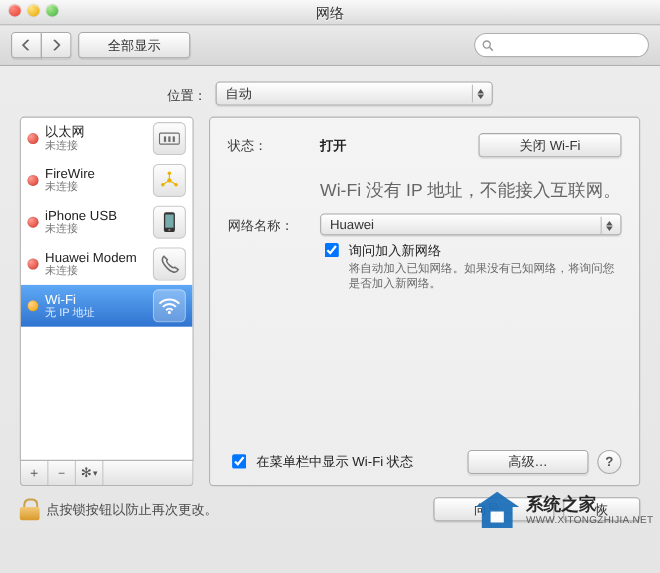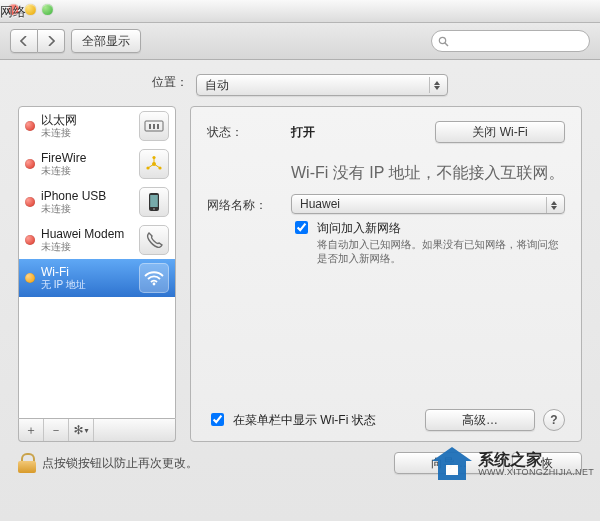--- a/index.html
+++ b/index.html
@@ -4,39 +4,39 @@
 <style>
   html,body{margin:0;padding:0;font-family:"Lucida Grande","Helvetica Neue",Arial,sans-serif;font-size:12px;color:#222;background:#fff}
   .win{width:600px;height:521px;background:linear-gradient(#ededed,#e5e5e5);position:relative;box-sizing:border-box}
   
   .titlebar{height:22px;background:linear-gradient(#f9f9f9,#dcdcdc);border-bottom:1px solid #b5b5b5;position:relative}
   .traffic{position:absolute;left:8px;top:4px;display:flex;gap:6px}
   .traffic span{width:11px;height:11px;border-radius:50%;display:block;box-shadow:inset 0 1px 1px rgba(255,255,255,.5),0 0 1px rgba(0,0,0,.4)}
   .tl-close{background:radial-gradient(circle at 30% 30%,#ff8a80,#e33e32)}
   .tl-min{background:radial-gradient(circle at 30% 30%,#ffe27a,#e8a600)}
   .tl-zoom{background:radial-gradient(circle at 30% 30%,#a8e88e,#3fb33f)}
-  .title{position:absolute;width:100%;text-align:left;top:3px;font-size:13px;color:#333;text-shadow:0 1px 0 #fff}
+  .title{position:absolute;width:100%;text-align:center;top:3px;font-size:13px;color:#333;text-shadow:0 1px 0 #fff}
   
   .toolbar{height:36px;background:linear-gradient(#eaeaea,#d7d7d7);border-bottom:1px solid #b0b0b0;display:flex;align-items:center;padding:0 10px;gap:6px}
   .btn, .select, .push{
     background:linear-gradient(#ffffff,#e4e4e4);
     border:1px solid #a9a9a9;border-radius:4px;
     box-shadow:0 1px 0 rgba(255,255,255,.6) inset,0 1px 1px rgba(0,0,0,.08);
     font-size:12px;color:#333;display:inline-flex;align-items:center;justify-content:center;
   }
   .segbtn{width:26px;height:22px}
   .seg{display:flex}
   .seg .segbtn:first-child{border-radius:4px 0 0 4px}
   .seg .segbtn:last-child{border-radius:0 4px 4px 0;border-left:none}
-  .showall{height:22px;padding:0 10px}
+  .showall{height:22px;padding:0 26px}
   .search{flex:1;display:flex;justify-content:flex-end}
   .searchbox{width:145px;height:20px;border:1px solid #b0b0b0;border-radius:11px;background:#fff;display:flex;align-items:center;padding:0 6px;color:#888;gap:4px}
   .searchbox svg{flex:none}
   
-  .locrow{display:flex;align-items:flex-start;justify-content:center;gap:8px;padding:14px 0 10px}
+  .locrow{display:flex;align-items:flex-end;justify-content:center;gap:8px;padding:14px 0 10px}
   .label{color:#3c3c3c}
   .select{height:20px;padding:0 22px 0 8px;position:relative;min-width:200px;justify-content:flex-start}
   .select .arrows{position:absolute;right:3px;top:2px;width:14px;height:16px;border-left:1px solid #bdbdbd;display:flex;flex-direction:column;align-items:center;justify-content:center;gap:0;color:#555}
   .select .arrows:before{content:"";border-left:3px solid transparent;border-right:3px solid transparent;border-bottom:4px solid #555;margin-bottom:1px}
   .select .arrows:after{content:"";border-left:3px solid transparent;border-right:3px solid transparent;border-top:4px solid #555}
   
   .body{display:flex;gap:14px;padding:0 18px 0 18px}
   .sidebar{width:158px;display:flex;flex-direction:column}
   .list{flex:1;height:312px;background:#fff;border:1px solid #b4b4b4;border-radius:4px 4px 0 0;overflow:hidden}
   .row{display:flex;align-items:center;height:38px;padding:0 6px;gap:6px;border-bottom:0px solid #eee}

